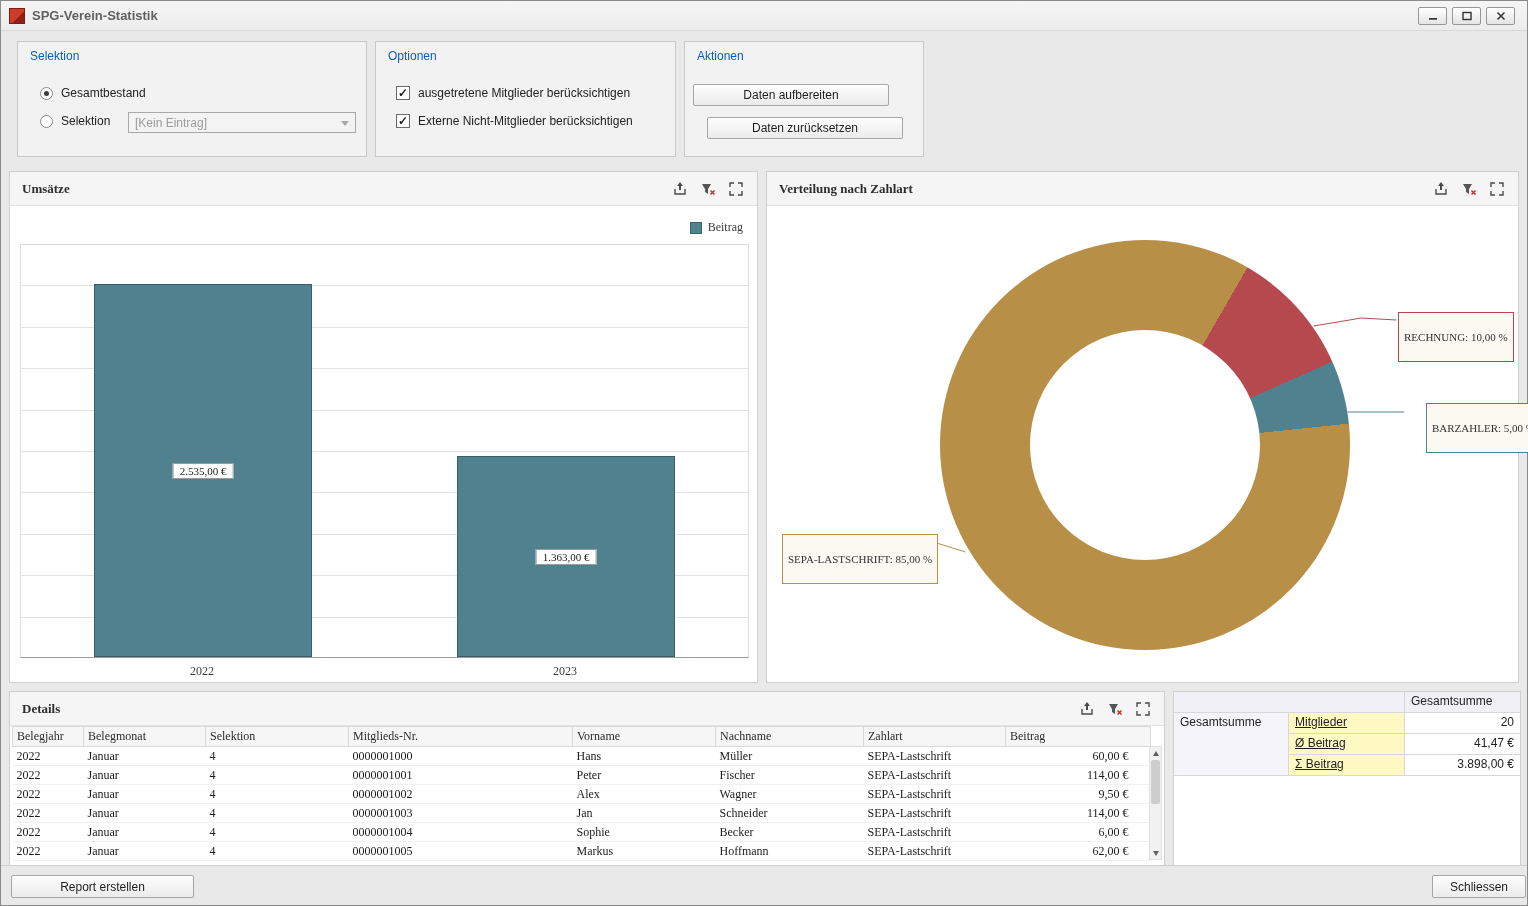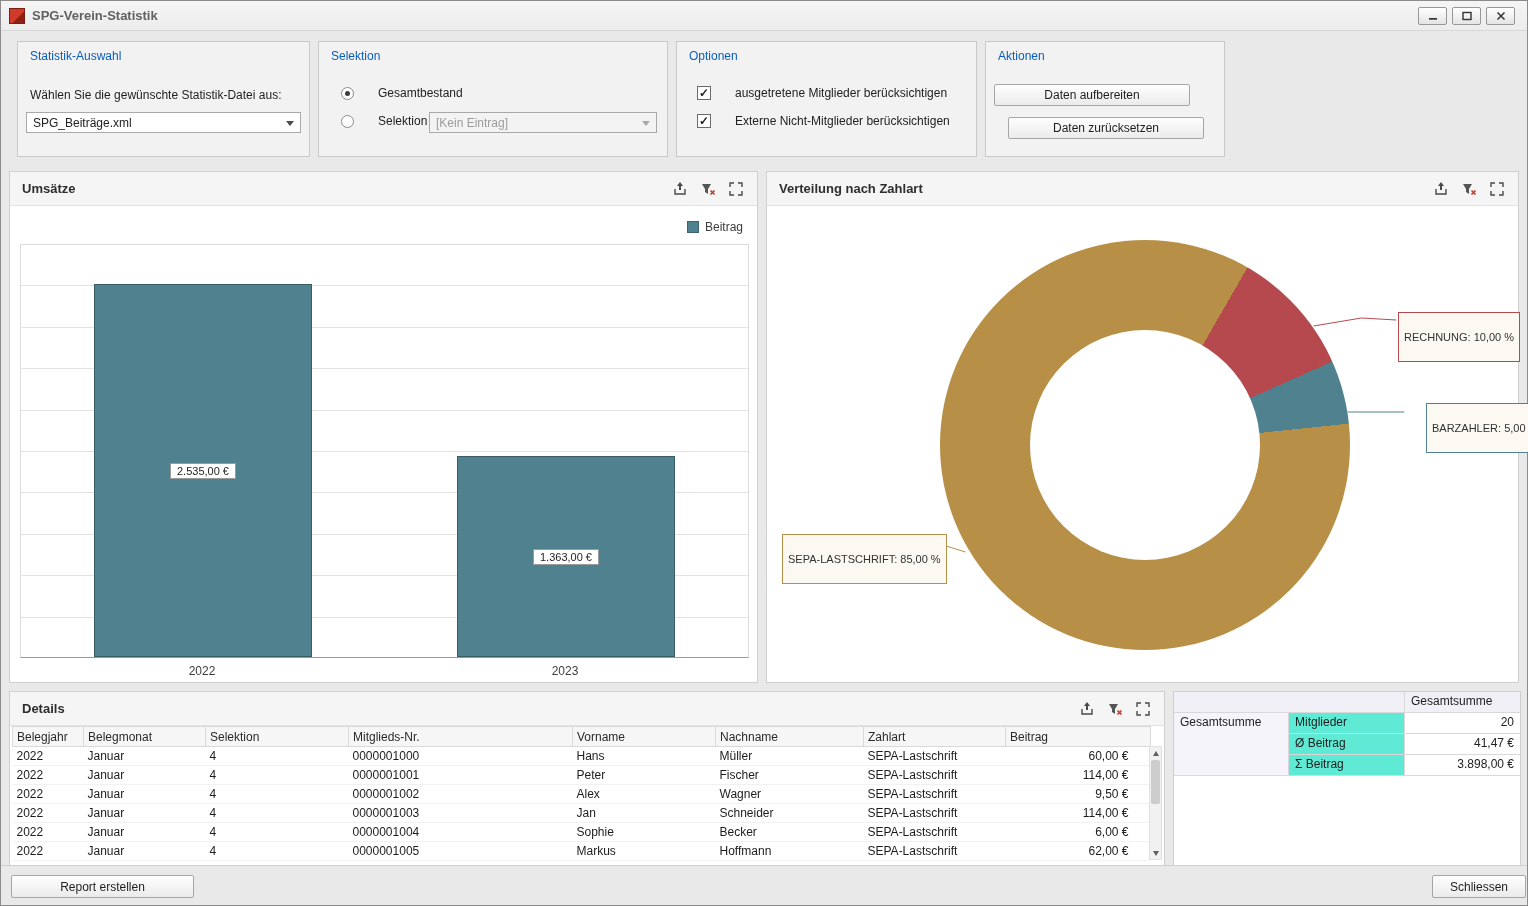--- a/index.html
+++ b/index.html
@@ -29,29 +29,29 @@
   .gb-title { position:absolute; top:7px; left:12px; color:#0a5dc2; }
   .gb-label { position:absolute; color:#1e1e1e; white-space:nowrap; }
   .combo { position:absolute; height:21px; background:#fff; border:1px solid #a9a9a9;
     display:flex; align-items:center; padding:0 20px 0 6px; white-space:nowrap; overflow:hidden; }
   .combo .tri { position:absolute; right:6px; top:8px; width:0; height:0;
     border-left:4px solid transparent; border-right:4px solid transparent; border-top:5px solid #4a4a4a; }
   .combo.disabled { background:#f3f3f3; color:#9c9c9c; }
   .combo.disabled .tri { border-top-color:#a8a8a8; }
   .btn { display:flex; align-items:center; justify-content:center;
     background:linear-gradient(#fefefe,#ebebeb); border:1px solid #a6a6a6; border-radius:2px; color:#1e1e1e; }
-  .optrow { position:absolute; display:flex; align-items:center; gap:24px; white-space:nowrap; }
+  .optrow { position:absolute; display:flex; align-items:center; gap:8px; white-space:nowrap; }
   .cb { width:14px; height:14px; border:1px solid #6b6b6b; background:#fff;
     display:flex; align-items:center; justify-content:center; font-size:12px; font-weight:bold; line-height:1; color:#1d1d1d; }
   .radio { width:13px; height:13px; border-radius:50%; border:1px solid #8a8a8a; background:#fff; position:relative; }
   .radio.on::after { content:""; position:absolute; left:3px; top:3px; width:5px; height:5px; border-radius:50%; background:#3b3b3b; }
 
   
   .charts-row { position:absolute; top:170px; left:8px; right:8px; height:512px; display:flex; gap:8px; }
-  .panel { background:#fff; border:1px solid #cfcfcf; position:relative; }
+  .panel { background:#fff; border:1px solid #cfcfcf; position:relative;font-family:Liberation Serif, serif; }
   .chart-panel-left { width:749px; flex-shrink:0; }
   .chart-panel-right { flex:1; }
   .panel-header { height:34px; background:#f5f5f5; border-bottom:1px solid #e2e2e2;
     display:flex; align-items:center; padding:0 12px; }
   .panel-title { font-weight:bold; font-size:13px; color:#2e2e2e; }
   .panel-tools { margin-left:auto; display:flex; gap:10px; align-items:center; }
   .tool { width:18px; height:18px; display:flex; align-items:center; justify-content:center; }
   .panel-body { position:absolute; top:34px; left:0; right:0; bottom:0; }
 
   
@@ -89,21 +89,21 @@
   .vs-down::after { content:""; width:0; height:0; border-left:3.5px solid transparent; border-right:3.5px solid transparent; border-top:5px solid #5f5f5f; }
   .vs-thumb { position:absolute; left:1px; top:13px; width:9px; height:44px; background:#cdcdcd; border-radius:2px; }
 
   
   .summary-panel { position:absolute; top:690px; left:1172px; width:348px; height:175px; background:#fff; border:1px solid #cfcfcf; }
   .sum-grid { display:grid; grid-template-columns:115px 116px 115px; grid-auto-rows:21px; }
   .sum-cell { border-right:1px solid #d8d8d8; border-bottom:1px solid #d8d8d8; padding:2px 6px; overflow:hidden; white-space:nowrap; }
   .sum-corner { grid-column:1 / 3; background:#f1f0f7; }
   .sum-colhead { grid-column:3; background:#f1f0f7; border-right:none; }
   .sum-rowhead { grid-column:1; grid-row:2 / 5; background:#f5f4fa; }
-  .sum-label { grid-column:2; background:#5eead4; }
+  .sum-label { grid-column:2; background:#fef9c3;text-decoration:underline; }
   .sum-value { grid-column:3; text-align:right; border-right:none; }
 
   
   .footer { position:absolute; left:0; right:0; bottom:0; height:40px; border-top:1px solid #cfcfcf; background:#e9e9e9; }
   .footer .btn { position:absolute; top:9px; height:23px; }
 </style>
 </head>
 <body>
 
 <div class="window">
@@ -125,28 +125,20 @@
       <div class="winbtn">
         <svg width="10" height="10">
             <path d="M1.5 1.5 L8.5 8.5 M8.5 1.5 L1.5 8.5" stroke="#333" stroke-width="1.5"></path>
           </svg>
       </div>
     </div>
   </div>
 
   <div class="top-row">
 
-    <div class="gb" style="width:293px">
-      <div class="gb-title">Statistik-Auswahl</div>
-      <div class="gb-label" style="left:12px; top:46px">Wählen Sie die gewünschte Statistik-Datei aus:</div>
-      <div class="combo" style="left:8px; right:8px; top:70px">
-        <span>SPG_Beiträge.xml</span>
-        <span class="tri"></span>
-      </div>
-    </div>
 
 
     <div class="gb" style="width:350px">
       <div class="gb-title">Selektion</div>
       <div class="optrow" style="left:22px; top:44px">
         <span class="radio on"></span>
         <span>Gesamtbestand</span>
       </div>
       <div class="optrow" style="left:22px; top:72px">
         <span class="radio"></span>

